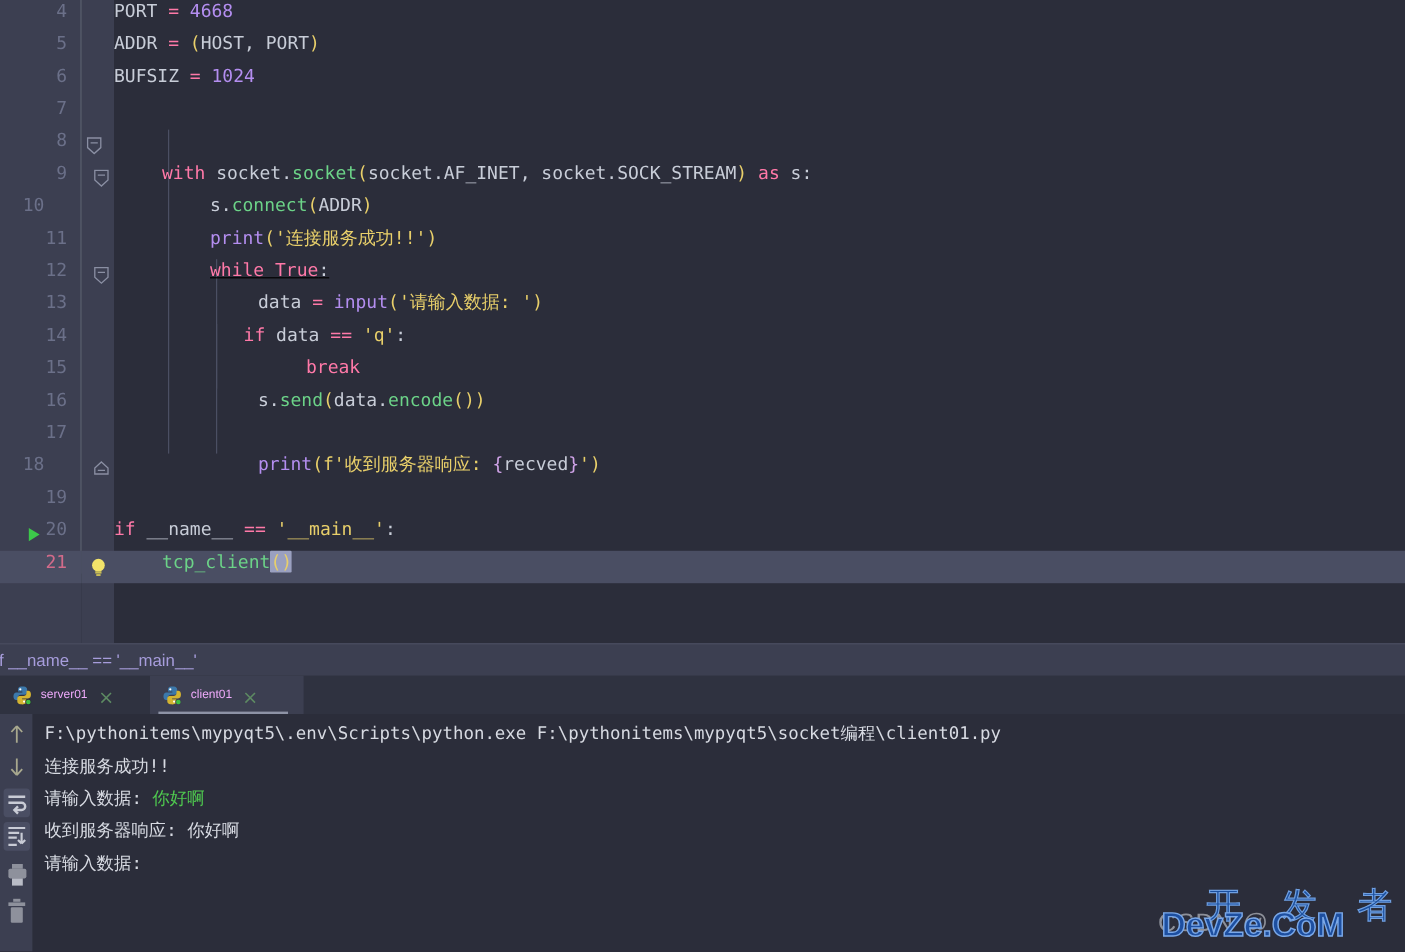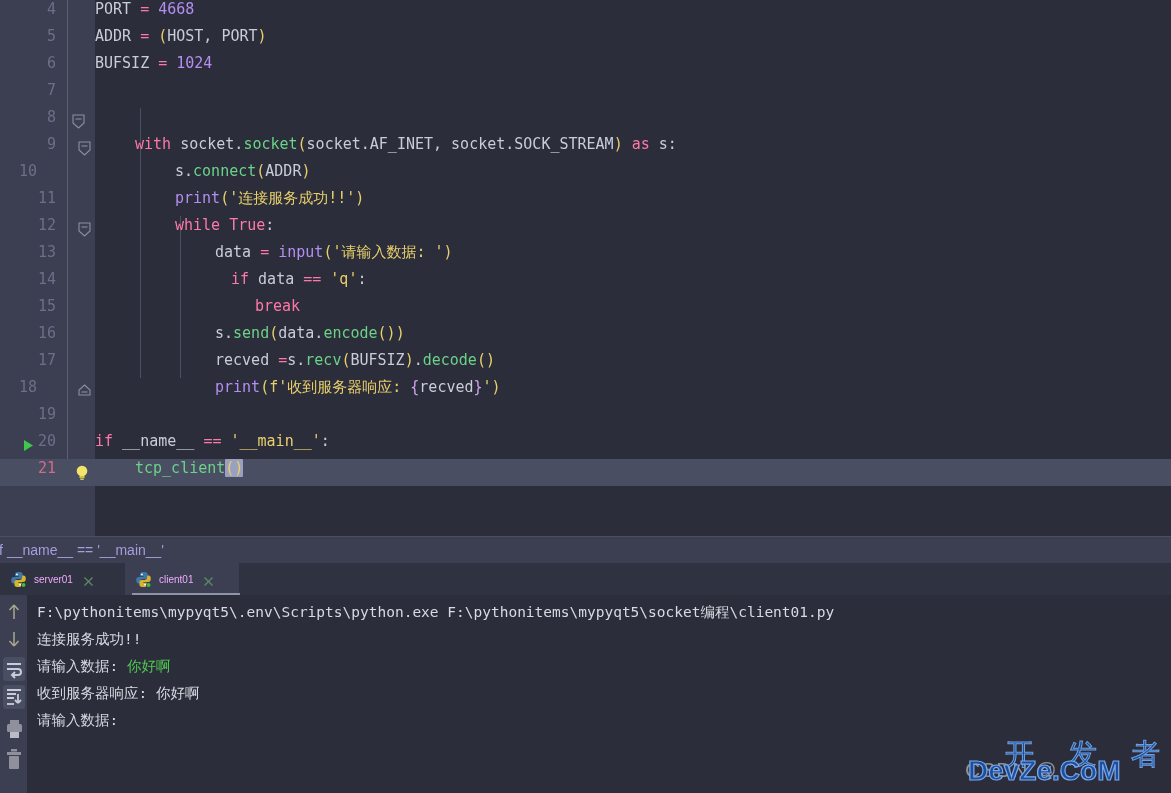--- a/index.html
+++ b/index.html
@@ -243,26 +243,25 @@
     </div>
 
     <div class="code-area" id="codelines">
         <div class="crow" style="top: -4px; left: 0px;"><span class="t-plain">PORT</span><span class="t-op"> = </span><span class="t-num">4668</span></div>
         <div class="crow" style="top: 23px; left: 0px;"><span class="t-plain">ADDR</span><span class="t-op"> = </span><span class="t-paren">(</span><span class="t-plain">HOST, PORT</span><span class="t-paren">)</span></div>
         <div class="crow" style="top: 50px; left: 0px;"><span class="t-plain">BUFSIZ</span><span class="t-op"> = </span><span class="t-num">1024</span></div>
         <div class="crow" style="top: 77px; left: 0px;"></div>
         <div class="crow" style="top: 131px; left: 40px;"><span class="t-kw">with </span><span class="t-plain">socket.</span><span class="t-fn">socket</span><span class="t-paren">(</span><span class="t-plain">socket.AF_INET, socket.SOCK_STREAM</span><span class="t-paren">)</span><span class="t-kw"> as </span><span class="t-plain">s:</span></div>
         <div class="crow" style="top: 158px; left: 80px;"><span class="t-plain">s.</span><span class="t-fn">connect</span><span class="t-paren">(</span><span class="t-plain">ADDR</span><span class="t-paren">)</span></div>
         <div class="crow" style="top: 185px; left: 80px;"><span class="t-builtin">print</span><span class="t-paren">(</span><span class="t-str">'连接服务成功!!'</span><span class="t-paren">)</span></div>
-        <div class="crow" style="top: 212px; left: 80px;"><span class="t-kw">while </span><span class="t-kw">True</span><span class="t-plain">:</span></div>
+        <div class="crow" style="top: 212px; left: 80px; text-decoration: underline;"><span class="t-kw">while </span><span class="t-kw">True</span><span class="t-plain">:</span></div>
         <div class="crow" style="top: 239px; left: 120px;"><span class="t-plain">data</span><span class="t-op"> = </span><span class="t-builtin">input</span><span class="t-paren">(</span><span class="t-str">'请输入数据: '</span><span class="t-paren">)</span></div>
-        <div class="crow" style="top: 266px; left: 136px;"><span class="t-kw">if </span><span class="t-plain">data </span><span class="t-op">== </span><span class="t-str">'q'</span><span class="t-plain">:</span></div>
+        <div class="crow" style="top: 266px; left: 108px;"><span class="t-kw">if </span><span class="t-plain">data </span><span class="t-op">== </span><span class="t-str">'q'</span><span class="t-plain">:</span></div>
         <div class="crow" style="top: 293px; left: 160px;"><span class="t-kw">break</span></div>
         <div class="crow" style="top: 320px; left: 120px;"><span class="t-plain">s.</span><span class="t-fn">send</span><span class="t-paren">(</span><span class="t-plain">data.</span><span class="t-fn">encode</span><span class="t-paren">()</span><span class="t-paren">)</span></div>
-        <div class="crow" style="top: 347px; left: 120px;"><span class="t-plain">recved </span><span class="t-op">=</span><span class="t-plain">s.</span><span class="t-fn">recv</span><span class="t-paren">(</span><span class="t-plain">BUFSIZ</span><span class="t-paren">)</span><span class="t-plain">.</span><span class="t-fn">decode</span><span class="t-paren">()</span></div>
         <div class="crow" style="top: 374px; left: 120px;"><span class="t-builtin">print</span><span class="t-paren">(</span><span class="t-str">f'收到服务器响应: </span><span class="t-paren2">{</span><span class="t-plain">recved</span><span class="t-paren2">}</span><span class="t-str">'</span><span class="t-paren">)</span></div>
         <div class="crow" style="top: 401px; left: 0px;"></div>
         <div class="crow" style="top: 428px; left: 0px;"><span class="t-kw">if </span><span class="t-plain">__name__ </span><span class="t-op">== </span><span class="t-str">'__main__'</span><span class="t-plain">:</span></div>
         <div class="crow" style="top: 455px; left: 40px;"><span class="t-fn">tcp_client</span><span class="t-paren sel-paren">()</span></div>
       </div>
   </div>
 
   <div class="breadcrumb">
     <span class="bc-text">if __name__ == '__main__'</span>
   </div>
@@ -280,21 +279,21 @@
         </svg>
       </span>
       <span class="lbl">server01</span>
       <span class="xbtn">
         <svg width="13" height="13" viewBox="0 0 13 13">
             <path d="M2.5 2.5 L10.5 10.5 M10.5 2.5 L2.5 10.5" stroke="#5d8a62" stroke-width="1.3"></path>
           </svg>
       </span>
     </div>
 
-    <div class="rtab active" style="left:125px;width:114px;">
+    <div class="rtab active" style="left:125px;width:128px;">
       <span class="pyicon">
         <svg width="17" height="17" viewBox="0 0 17 17">
           <path d="M8.3 1 C5.6 1 5 2.3 5 3.6 V5.3 H8.6 V6 H3.7 C2.2 6 1.2 7 1.2 9.2 C1.2 11.2 2 12.4 3.5 12.4 H4.9 V10.4 C4.9 8.9 6 7.9 7.5 7.9 H10.6 C11.8 7.9 12.6 7 12.6 5.8 V3.6 C12.6 2.2 11.6 1.2 10 1.1 C9.4 1 8.8 1 8.3 1 Z" fill="#3c78aa"></path>
           <circle cx="6.9" cy="3.4" r="0.95" fill="#fff"></circle>
           <path d="M8.7 16 C11.4 16 12 14.7 12 13.4 V11.7 H8.4 V11 H13.3 C14.8 11 15.8 10 15.8 7.8 C15.8 5.8 15 4.6 13.5 4.6 H12.1 V6.6 C12.1 8.1 11 9.1 9.5 9.1 H6.4 C5.2 9.1 4.4 10 4.4 11.2 V13.4 C4.4 14.8 5.4 15.8 7 15.9 C7.6 16 8.2 16 8.7 16 Z" fill="#d4b431"></path>
           <circle cx="10.1" cy="13.6" r="0.95" fill="#fff"></circle>
           <circle cx="13.6" cy="14" r="2.5" fill="#3c3f51"></circle>
           <circle cx="13.6" cy="14" r="1.9" fill="#3fc03f"></circle>
         </svg>
       </span>

